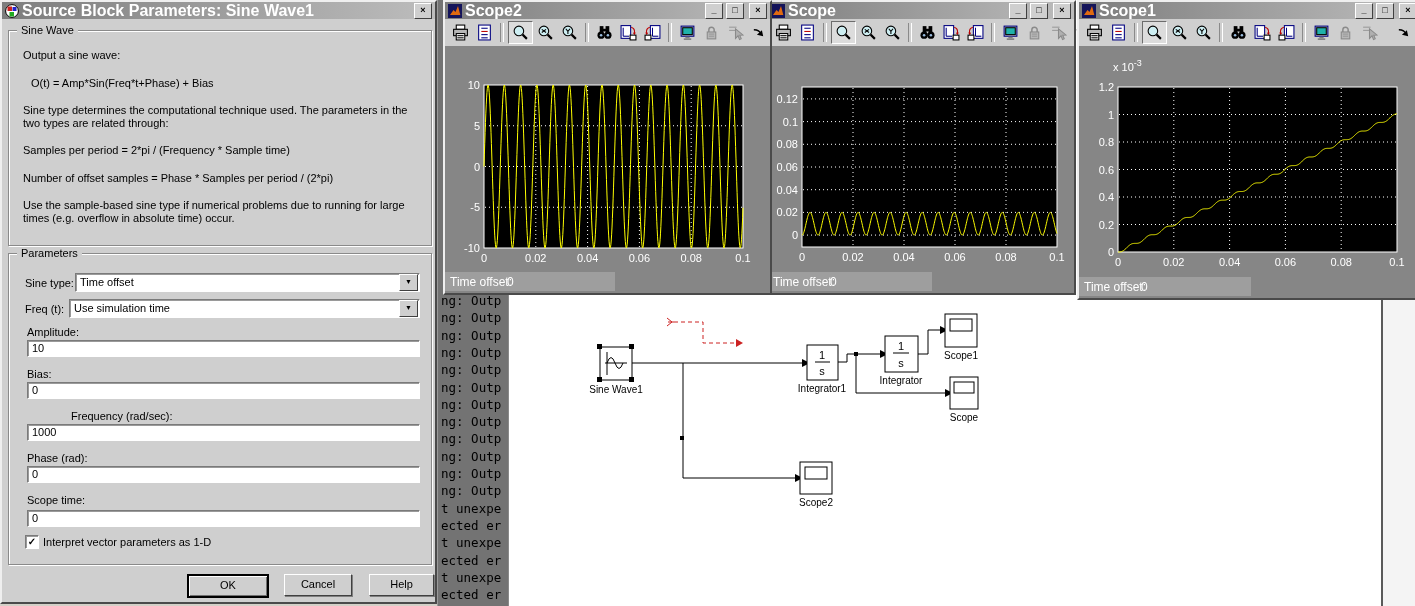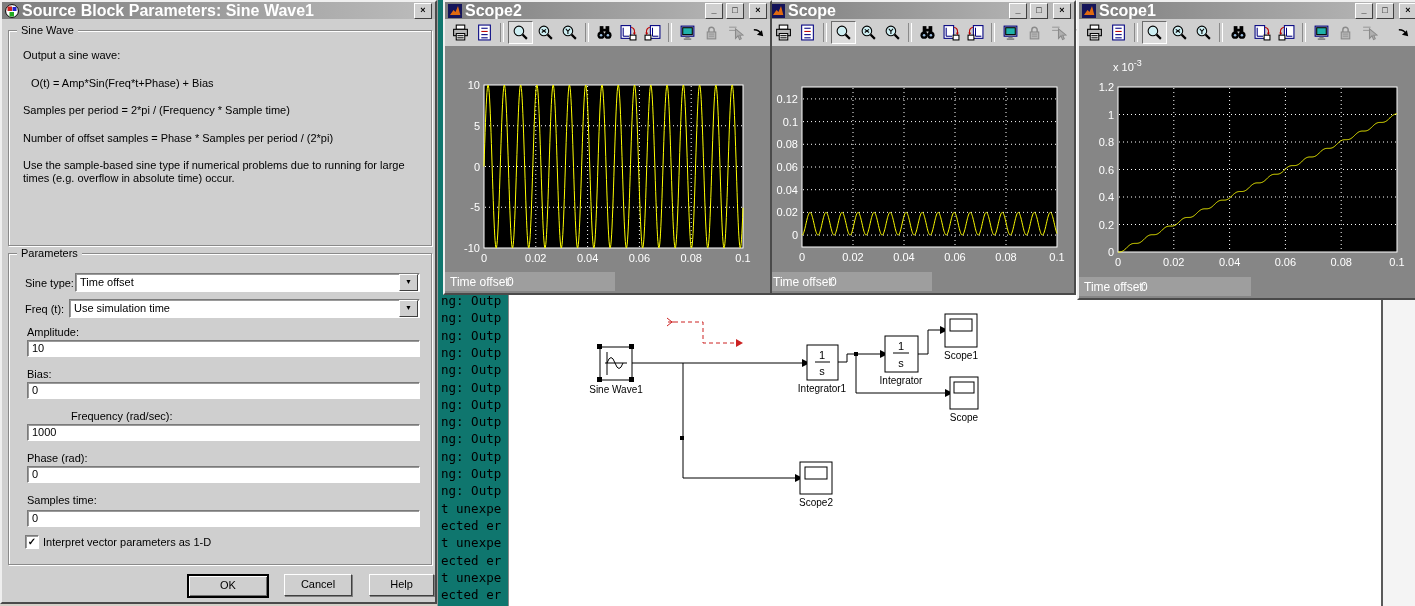--- a/index.html
+++ b/index.html
@@ -41,21 +41,21 @@
   .dropdown .ddval{flex:1 1 auto;}
   .ddbtn{width:17px;height:15px;margin-right:1px;background:#cfcfcf;border:1px solid;border-color:#fff #404040 #404040 #fff;
          text-align:center;font-size:7px;line-height:14px;flex:0 0 auto;}
   .btn{position:absolute;height:20px;background:#cfcfcf;border:1px solid;border-color:#fff #404040 #404040 #fff;
        box-shadow:1px 1px 0 #808080;text-align:center;line-height:18px;font-size:11px;}
   .btn.default{border:2px solid;border-color:#000;box-shadow:inset 1px 1px 0 #fff,inset -1px -1px 0 #707070;}
   .checkbox{position:absolute;width:12px;height:12px;background:#fff;border:1px solid;border-color:#7a7a7a #fff #fff #7a7a7a;
             box-shadow:inset 1px 1px 0 #9a9a9a;font-size:10px;line-height:11px;text-align:center;font-weight:bold;}
   .flabel{position:absolute;white-space:nowrap;}
   
-  #console-strip{position:absolute;left:437px;top:0;width:70px;height:606px;background:#0f766e;overflow:hidden;
+  #console-strip{position:absolute;left:437px;top:0;width:70px;height:606px;background:#737373;overflow:hidden;
      font-family:"DejaVu Sans Mono",monospace;font-size:12.5px;color:#000;border-left:1px solid #9a9a9a;}
   .conline{position:absolute;left:3px;white-space:pre;}
   #model-canvas{position:absolute;left:507px;top:0;width:874px;height:606px;background:#fff;
      border-left:2px solid #8a8a8a;box-sizing:border-box;}
   #right-strip{position:absolute;left:1381px;top:0;width:34px;height:606px;background:#f4f4f4;border-left:2px solid #5a5a5a;box-sizing:border-box;}
   svg text{font-family:"Liberation Sans",sans-serif;}
 </style>
 </head>
 <body>
 
@@ -613,20 +613,21 @@
     </span>
     <span class="title">Source Block Parameters: Sine Wave1</span>
     <span class="win-btn close">×</span>
   </div>
 
   <div class="group" style="left:6px;top:28px;width:422px;height:214px;">
     <span class="glabel">Sine Wave</span>
     <div class="dlgtext" id="sinewave-text" style="position:absolute;left:14px;top:18px;width:398px;">
         <p>Output a sine wave:</p>
         <p class="indent">O(t) = Amp*Sin(Freq*t+Phase) + Bias</p>
+        <p>Sine type determines the computational technique used. The parameters in the two types are related through:</p>
         <p>Samples per period = 2*pi / (Frequency * Sample time)</p>
         <p>Number of offset samples = Phase * Samples per period / (2*pi)</p>
         <p>Use the sample-based sine type if numerical problems due to running for large times (e.g. overflow in absolute time) occur.</p>
       </div>
   </div>
 
   <div class="group" style="left:6px;top:251px;width:422px;height:310px;">
     <span class="glabel">Parameters</span>
 
     <span class="flabel" style="left:16px;top:23px;">Sine type:</span>
@@ -643,21 +644,21 @@
 
     <div id="param-fields">
         <span class="flabel" style="left: 18px; top: 72px;">Amplitude:</span>
         <div class="field-input" style="left: 18px; top: 86px; width: 393px;">10</div>
         <span class="flabel" style="left: 18px; top: 114px;">Bias:</span>
         <div class="field-input" style="left: 18px; top: 128px; width: 393px;">0</div>
         <span class="flabel" style="left: 18px; top: 156px; margin-left: 44px;">Frequency (rad/sec):</span>
         <div class="field-input" style="left: 18px; top: 170px; width: 393px;">1000</div>
         <span class="flabel" style="left: 18px; top: 198px;">Phase (rad):</span>
         <div class="field-input" style="left: 18px; top: 212px; width: 393px;">0</div>
-        <span class="flabel" style="left: 18px; top: 240px;">Samples time:</span>
+        <span class="flabel" style="left: 18px; top: 240px;">Scope time:</span>
         <div class="field-input" style="left: 18px; top: 256px; width: 393px;">0</div>
       </div>
 
     <span class="checkbox" style="left:16px;top:281px;">✓</span>
     <span class="flabel" style="left:34px;top:282px;">Interpret vector parameters as 1-D</span>
   </div>
 
   <div class="btn default" style="left:185px;top:572px;width:78px;">OK</div>
   <div class="btn" style="left:282px;top:572px;width:66px;">Cancel</div>
   <div class="btn" style="left:367px;top:572px;width:63px;">Help</div>

